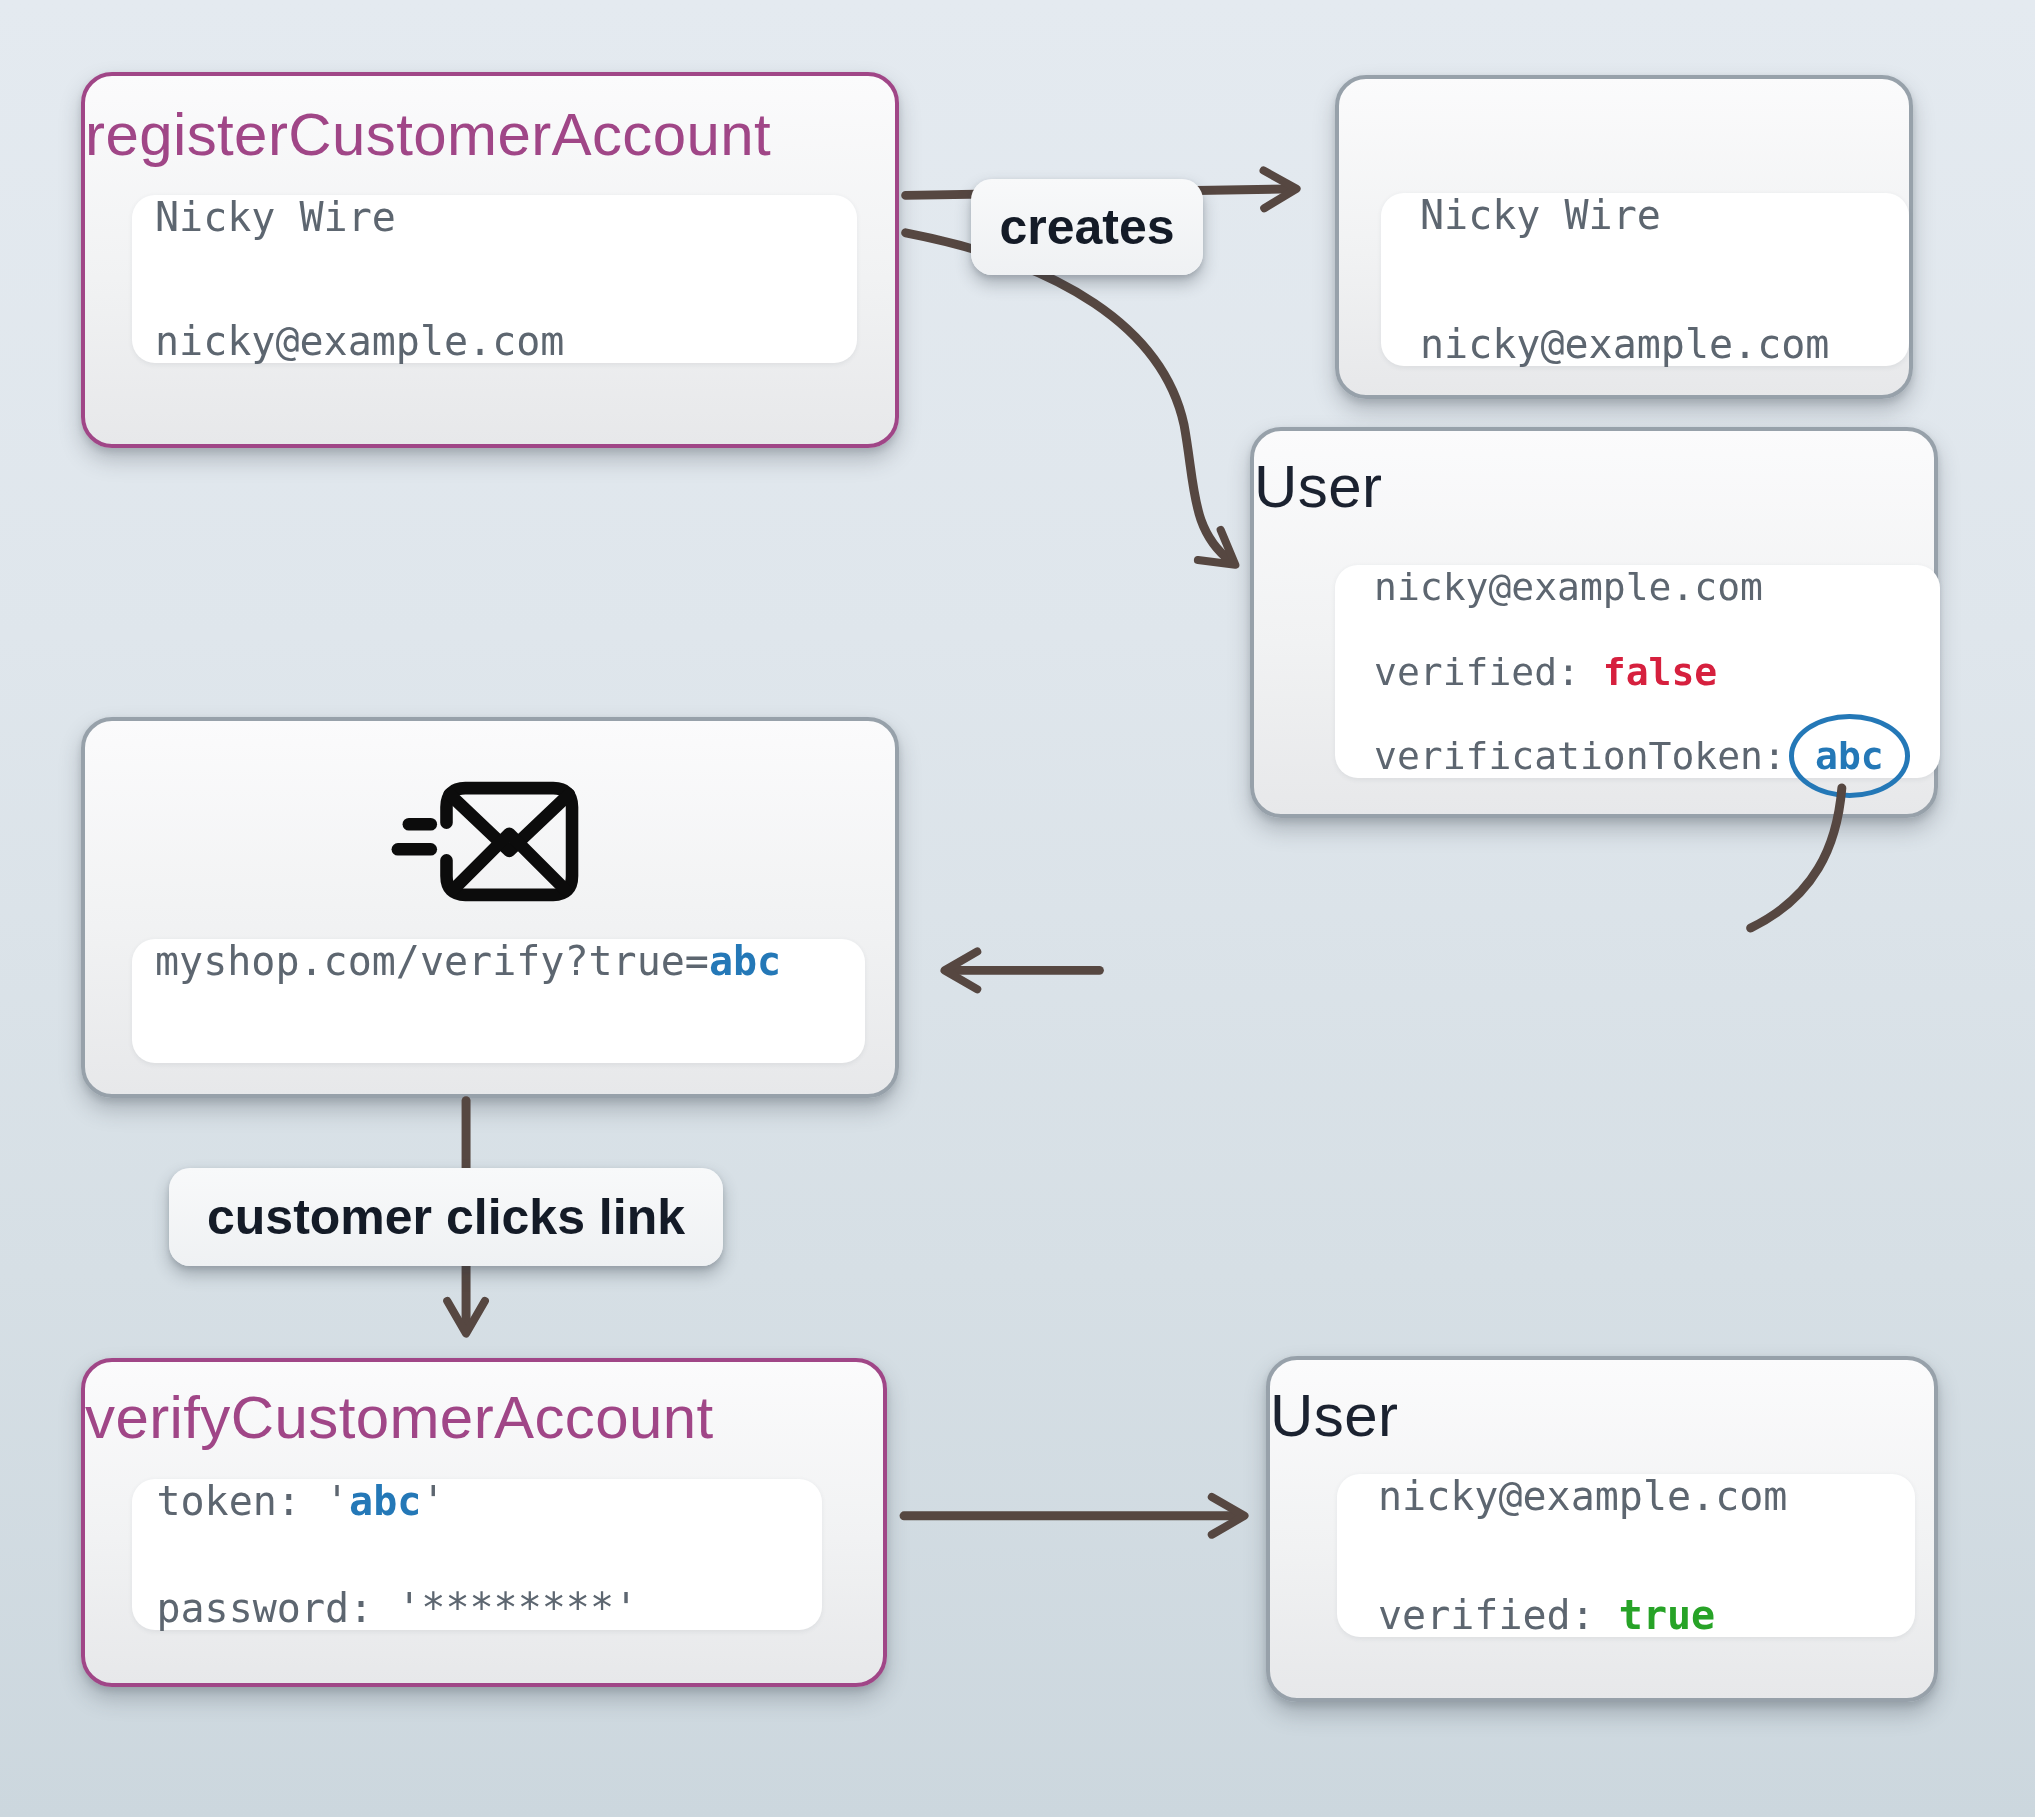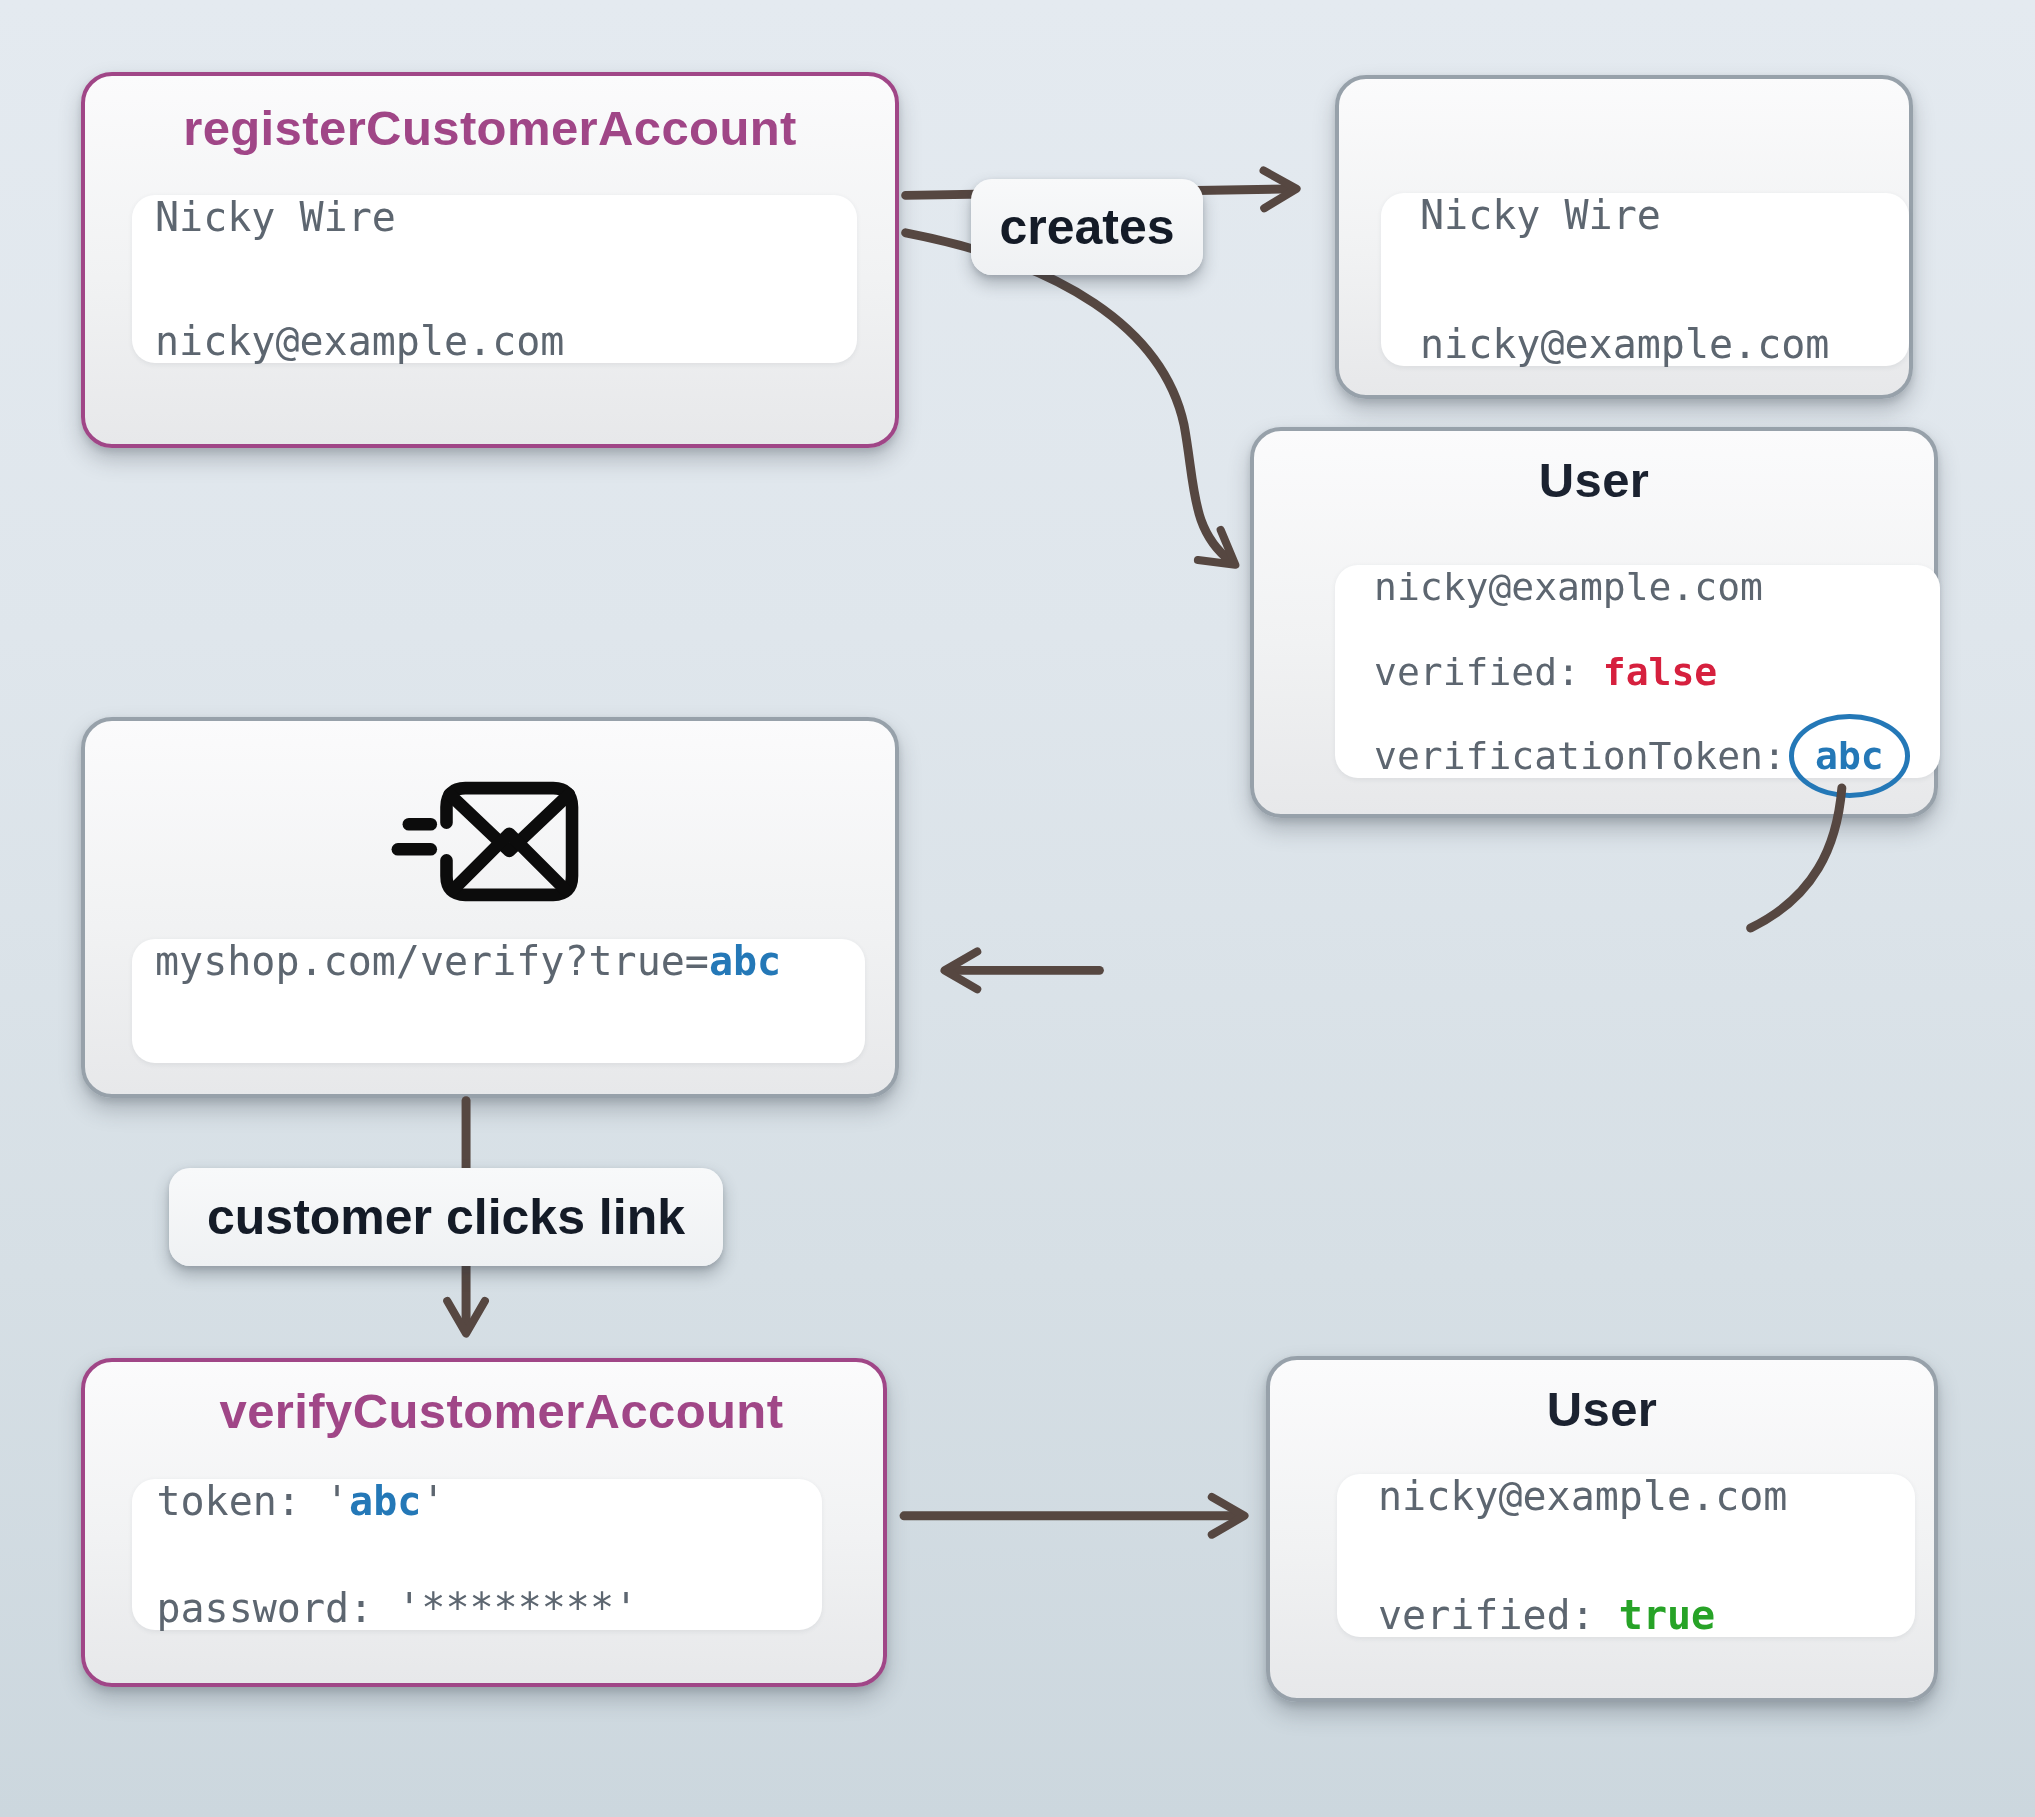--- a/index.html
+++ b/index.html
@@ -9,22 +9,22 @@
     font-family:"Liberation Sans","DejaVu Sans",sans-serif;
   }
   .box{
     position:absolute;box-sizing:border-box;border-radius:31px;
     background:linear-gradient(180deg,#fbfbfc 0%,#f1f2f3 55%,#e7e8ea 100%);
     box-shadow:0 11.4px 21px rgba(45,55,66,.26),0 3.3px 6.5px rgba(45,55,66,.14);
   }
   .box.action{border:4.9px solid #a04687;}
   .box.entity{border:4.1px solid #97a1aa;}
   .box-title{
-    position:absolute;left:0;right:0;text-align:center;
-    font-weight:bold;font-size:49px;letter-spacing:0.4px;color:#1b2230;
+    position:absolute;left:0;right:0;
+    font-weight:normal;font-size:60px;letter-spacing:0.4px;color:#1b2230;
   }
   .action .box-title{color:#a04687;}
   .inner{
     position:absolute;background:#ffffff;border-radius:23px;
     font-family:"DejaVu Sans Mono","Liberation Mono",monospace;
     font-size:40px;color:#5d6670;
     display:flex;flex-direction:column;justify-content:space-between;
     box-shadow:0 1.6px 4.9px rgba(45,55,66,.07);
   }
   .mono-line{white-space:pre;line-height:44px;display:flex;align-items:center;}
@@ -88,21 +88,21 @@
           <path d="M12,35 L26,35"></path>
           <path d="M5,51 L26,51"></path>
         </g>
       </svg>
       <div class="inner" style="left:47px;top:218px;width:710px;height:124px;padding-left:23px;">
         <div class="mono-line"><span>myshop.com/verify?true=</span><span class="val-blue">abc</span></div>
       </div>
     </div>
 
     <div class="box action" style="left:81px;top:1358px;width:806px;height:329px;">
-      <div class="box-title" style="top:21px;margin-left:35px;">verifyCustomerAccount</div>
+      <div class="box-title" style="top:21px;">verifyCustomerAccount</div>
       <div class="inner" style="left:47px;top:117px;width:666px;height:151px;gap:30px;padding-left:24.4px;">
         <div class="mono-line"><span>token: </span><span>'</span><span class="val-blue">abc</span><span>'</span></div>
         <div class="mono-line"><span>password: </span><span>'********'</span></div>
       </div>
     </div>
 
     <div class="box entity" style="left:1266px;top:1356px;width:672px;height:346px;">
       <div class="box-title" style="top:21px;">User</div>
       <div class="inner" style="left:67px;top:114px;width:537px;height:163px;gap:23px;padding-left:41px;">
         <div class="mono-line">nicky@example.com</div>

